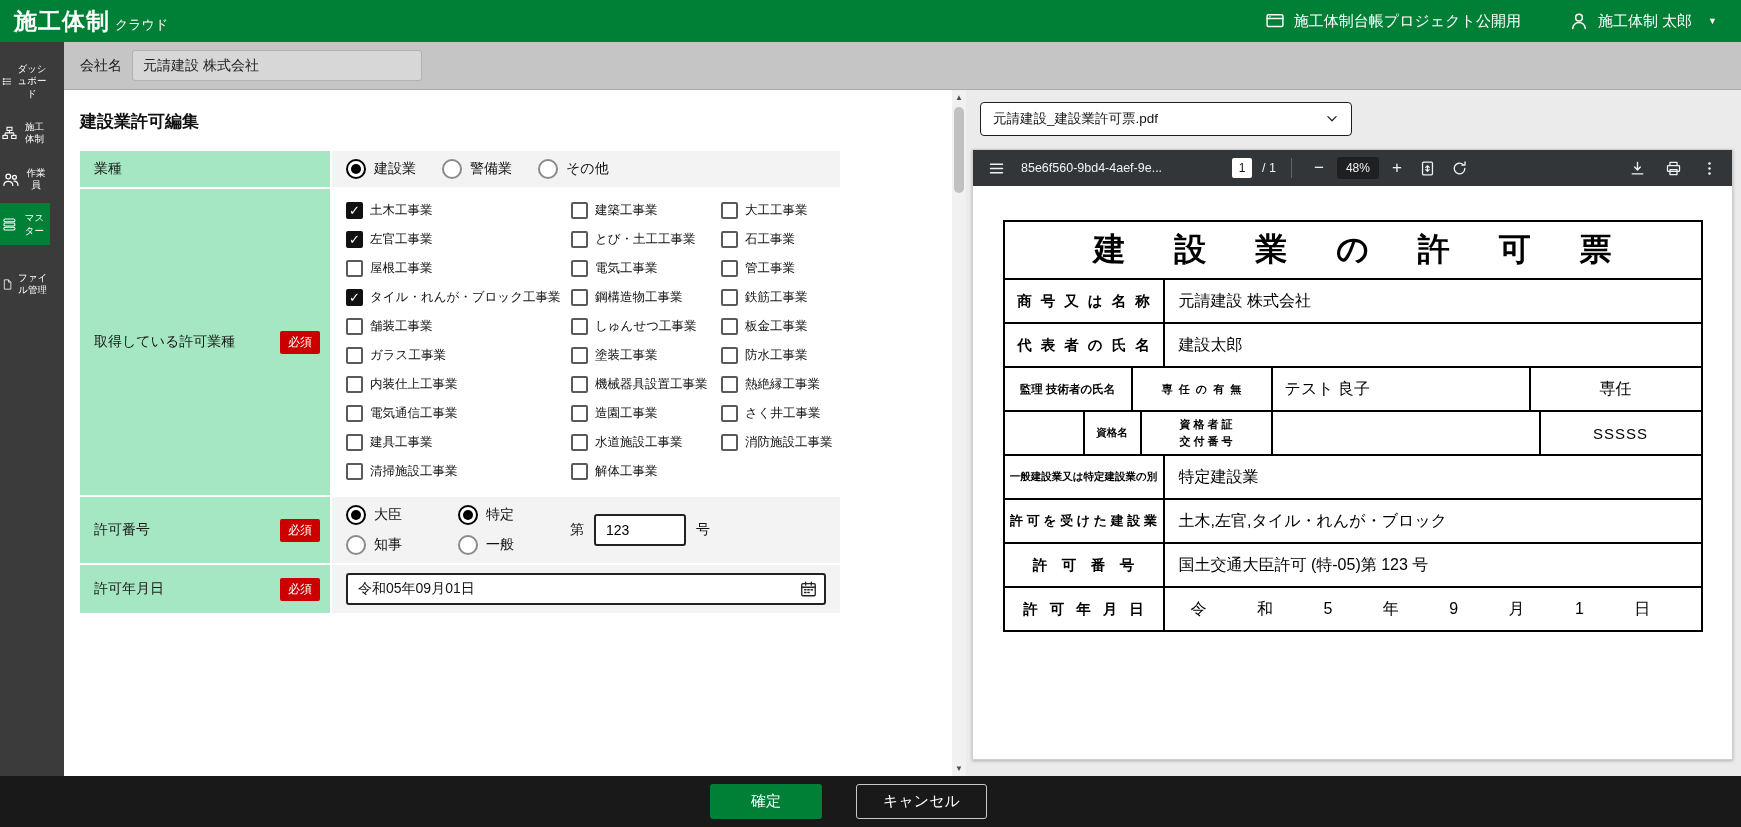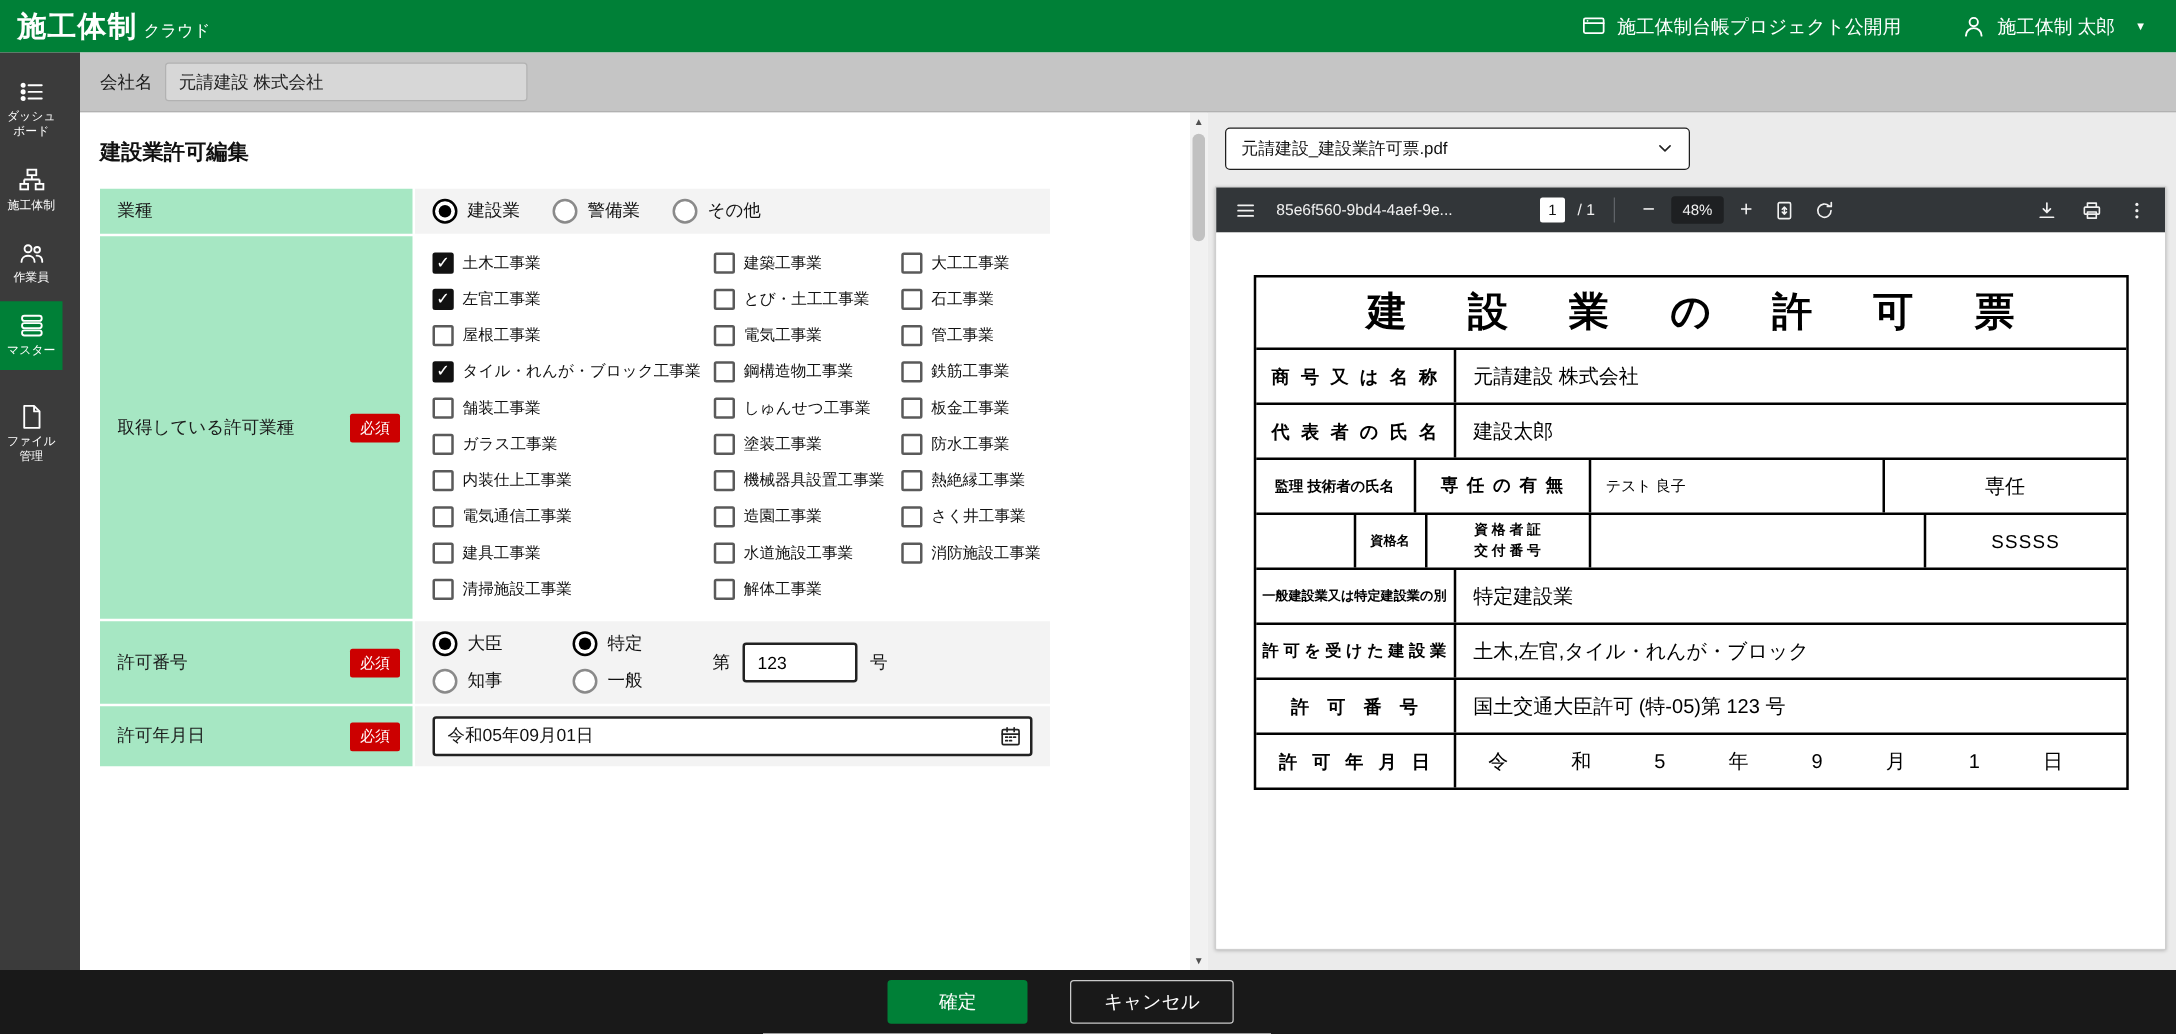--- a/index.html
+++ b/index.html
@@ -20,21 +20,21 @@
   .logo{display:flex;align-items:baseline;gap:5px;cursor:pointer;}
   .logo-main{font-size:23px;font-weight:700;letter-spacing:1px;}
   .logo-sub{font-size:13px;}
   .topbar-right{margin-left:auto;display:flex;align-items:center;gap:48px;}
   .tb-group{display:flex;align-items:center;gap:9px;font-size:15px;cursor:pointer;white-space:nowrap;}
   .tb-group svg{width:20px;height:20px;}
   .chev{font-size:9px;margin-left:7px;}
 
   
   .sidebar{position:absolute;top:42px;left:0;width:64px;bottom:51px;background:var(--sidebar);display:flex;flex-direction:column;padding-top:12px;}
-  .side-item{width:50px;padding:9px 2px 8px;display:flex;flex-direction:column;align-items:center;gap:4px;color:#fff;cursor:pointer;margin-bottom:4px;}
+  .side-item{width:50px;padding:9px 2px 8px;display:flex;align-items:center;gap:4px;color:#fff;cursor:pointer;margin-bottom:4px;}
   .side-item.active{background:var(--green);}
   .side-item svg{width:21px;height:21px;}
   .side-label{font-size:9.5px;text-align:center;line-height:1.3;}
   .side-gap{height:14px;}
 
   
   .company-bar{position:absolute;top:42px;left:64px;right:0;height:48px;background:#C5C5C5;border-bottom:1px solid #ABABAB;display:flex;align-items:center;gap:10px;padding:0 16px;}
   .company-label{font-size:14px;color:#1a1a1a;}
   .company-input{width:290px;height:31px;background:#D7D7D7;border:1px solid #B2B2B2;border-radius:3px;padding:0 10px;font-size:14px;color:#222;font-family:inherit;}
 
@@ -115,22 +115,22 @@
   .s-title{height:56px;display:flex;align-items:center;justify-content:center;font-size:32px;font-weight:700;word-spacing:40px;white-space:nowrap;}
   .s-row{display:flex;border-top:2px solid #000;height:44px;}
   .s-cell{display:flex;align-items:center;}
   .s-label{width:160px;flex-shrink:0;border-right:2px solid #000;justify-content:center;font-weight:700;font-size:14.5px;word-spacing:5px;white-space:nowrap;padding:0 4px;}
   .s-label.mid{font-size:13px;word-spacing:0;}
   .s-label.xs{font-size:10.5px;word-spacing:0;padding:0 2px;}
   .s-label.num{word-spacing:8px;}
   .s-value{flex:1;padding-left:14px;font-size:16px;}
   .s-value.date-val{word-spacing:46px;padding-left:26px;}
   .c-eng1{width:128px;border-right:2px solid #000;justify-content:center;text-align:center;font-size:11.5px;font-weight:700;padding:0 3px;}
-  .c-eng2{width:140px;border-right:2px solid #000;justify-content:center;font-size:14px;font-weight:700;word-spacing:3px;}
-  .c-eng3{width:235px;border-right:2px solid #000;padding-left:12px;font-size:12px;}
+  .c-eng2{width:140px;border-right:2px solid #000;justify-content:center;font-size:11px;font-weight:700;word-spacing:3px;}
+  .c-eng3{width:258px;border-right:2px solid #000;padding-left:12px;font-size:16px;}
   .c-eng4{flex:1;justify-content:center;font-size:16px;}
   .c-q1{width:80px;border-right:2px solid #000;}
   .c-q2{width:57px;border-right:2px solid #000;justify-content:center;font-size:10.5px;font-weight:700;}
   .c-q3{width:131px;border-right:2px solid #000;justify-content:center;font-size:11px;font-weight:700;white-space:pre-line;text-align:center;line-height:1.55;}
   .c-q4{width:268px;border-right:2px solid #000;}
   .c-q5{flex:1;justify-content:center;font-size:15px;letter-spacing:1px;}
 
   
   .bottombar{position:absolute;left:0;right:0;bottom:0;height:51px;background:var(--footer);display:flex;align-items:center;justify-content:center;gap:34px;padding-right:44px;}
   .btn{height:35px;min-width:112px;border-radius:3px;font-size:15px;font-family:inherit;cursor:pointer;display:flex;align-items:center;justify-content:center;padding:0 26px;}

